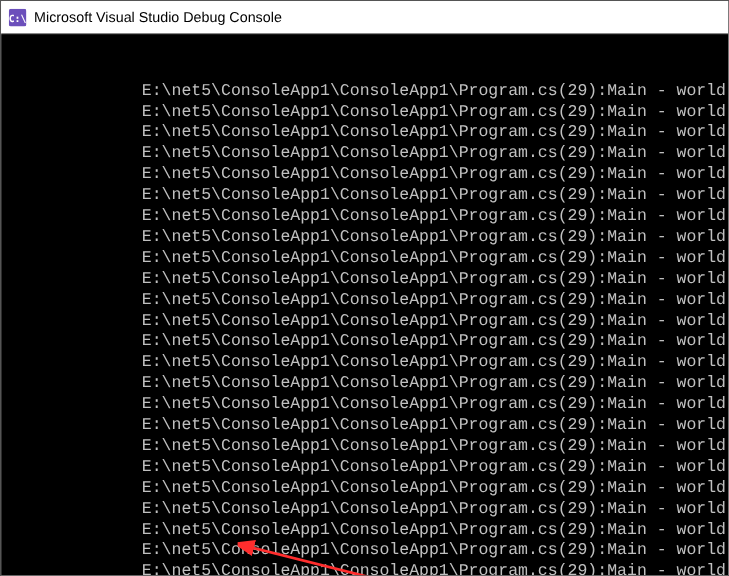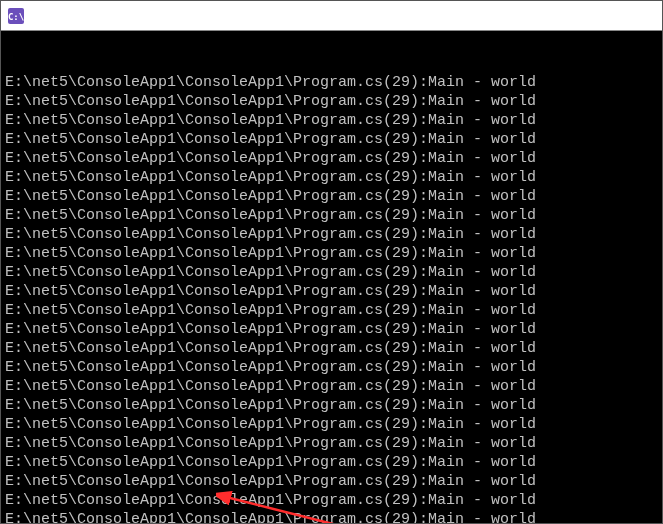--- a/index.html
+++ b/index.html
@@ -36,43 +36,45 @@
       color: #000;
     }
     .console {
       width: 100%;
       height: calc(524px - 30px);
       background: #000;
       color: #c0c0c0;
       font-family: "NSimSun", "SimSun", "Consolas", "Courier New", monospace;
       font-size: 15px;
       line-height: 19px;
-      padding: 4px 2px 2px 4px;
+      padding: 4px 2px 2px 15px;
       white-space: pre;
       overflow: hidden;
       position: relative;
+      text-align: right;
     }
     .console-line {
       display: block;
     }
     .arrow {
       position: absolute;
       pointer-events: none;
     }
   </style>
 </head>
 <body>
 
 <div class="titlebar">
   <span class="icon-wrap">
     <svg width="16" height="16" viewBox="0 0 16 16">
       <rect x="0" y="0" width="16" height="16" rx="2" fill="#6b4fbb"></rect>
       <text x="8" y="12" text-anchor="middle" font-size="9" font-family="Consolas,monospace" fill="#fff" font-weight="bold">C:\</text>
     </svg>
   </span>
+  <span class="title">Microsoft Visual Studio Debug Console</span>
 </div>
 
 <div class="console">
   <div id="console-lines"><span class="console-line">E:\net5\ConsoleApp1\ConsoleApp1\Program.cs(29):Main - world</span><span class="console-line">E:\net5\ConsoleApp1\ConsoleApp1\Program.cs(29):Main - world</span><span class="console-line">E:\net5\ConsoleApp1\ConsoleApp1\Program.cs(29):Main - world</span><span class="console-line">E:\net5\ConsoleApp1\ConsoleApp1\Program.cs(29):Main - world</span><span class="console-line">E:\net5\ConsoleApp1\ConsoleApp1\Program.cs(29):Main - world</span><span class="console-line">E:\net5\ConsoleApp1\ConsoleApp1\Program.cs(29):Main - world</span><span class="console-line">E:\net5\ConsoleApp1\ConsoleApp1\Program.cs(29):Main - world</span><span class="console-line">E:\net5\ConsoleApp1\ConsoleApp1\Program.cs(29):Main - world</span><span class="console-line">E:\net5\ConsoleApp1\ConsoleApp1\Program.cs(29):Main - world</span><span class="console-line">E:\net5\ConsoleApp1\ConsoleApp1\Program.cs(29):Main - world</span><span class="console-line">E:\net5\ConsoleApp1\ConsoleApp1\Program.cs(29):Main - world</span><span class="console-line">E:\net5\ConsoleApp1\ConsoleApp1\Program.cs(29):Main - world</span><span class="console-line">E:\net5\ConsoleApp1\ConsoleApp1\Program.cs(29):Main - world</span><span class="console-line">E:\net5\ConsoleApp1\ConsoleApp1\Program.cs(29):Main - world</span><span class="console-line">E:\net5\ConsoleApp1\ConsoleApp1\Program.cs(29):Main - world</span><span class="console-line">E:\net5\ConsoleApp1\ConsoleApp1\Program.cs(29):Main - world</span><span class="console-line">E:\net5\ConsoleApp1\ConsoleApp1\Program.cs(29):Main - world</span><span class="console-line">E:\net5\ConsoleApp1\ConsoleApp1\Program.cs(29):Main - world</span><span class="console-line">E:\net5\ConsoleApp1\ConsoleApp1\Program.cs(29):Main - world</span><span class="console-line">E:\net5\ConsoleApp1\ConsoleApp1\Program.cs(29):Main - world</span><span class="console-line">E:\net5\ConsoleApp1\ConsoleApp1\Program.cs(29):Main - world</span><span class="console-line">E:\net5\ConsoleApp1\ConsoleApp1\Program.cs(29):Main - world</span><span class="console-line">E:\net5\ConsoleApp1\ConsoleApp1\Program.cs(29):Main - world</span><span class="console-line">E:\net5\ConsoleApp1\ConsoleApp1\Program.cs(29):Main - world</span></div>
   <svg class="arrow" style="left:215px; top:460px;" width="130" height="40" viewBox="0 0 130 40">
     <defs>
       <marker id="ah" markerWidth="10" markerHeight="10" refX="2" refY="3" orient="auto">
         <path d="M0,0 L0,6 L8,3 z" fill="#ff2d2d"></path>
       </marker>
     </defs>

